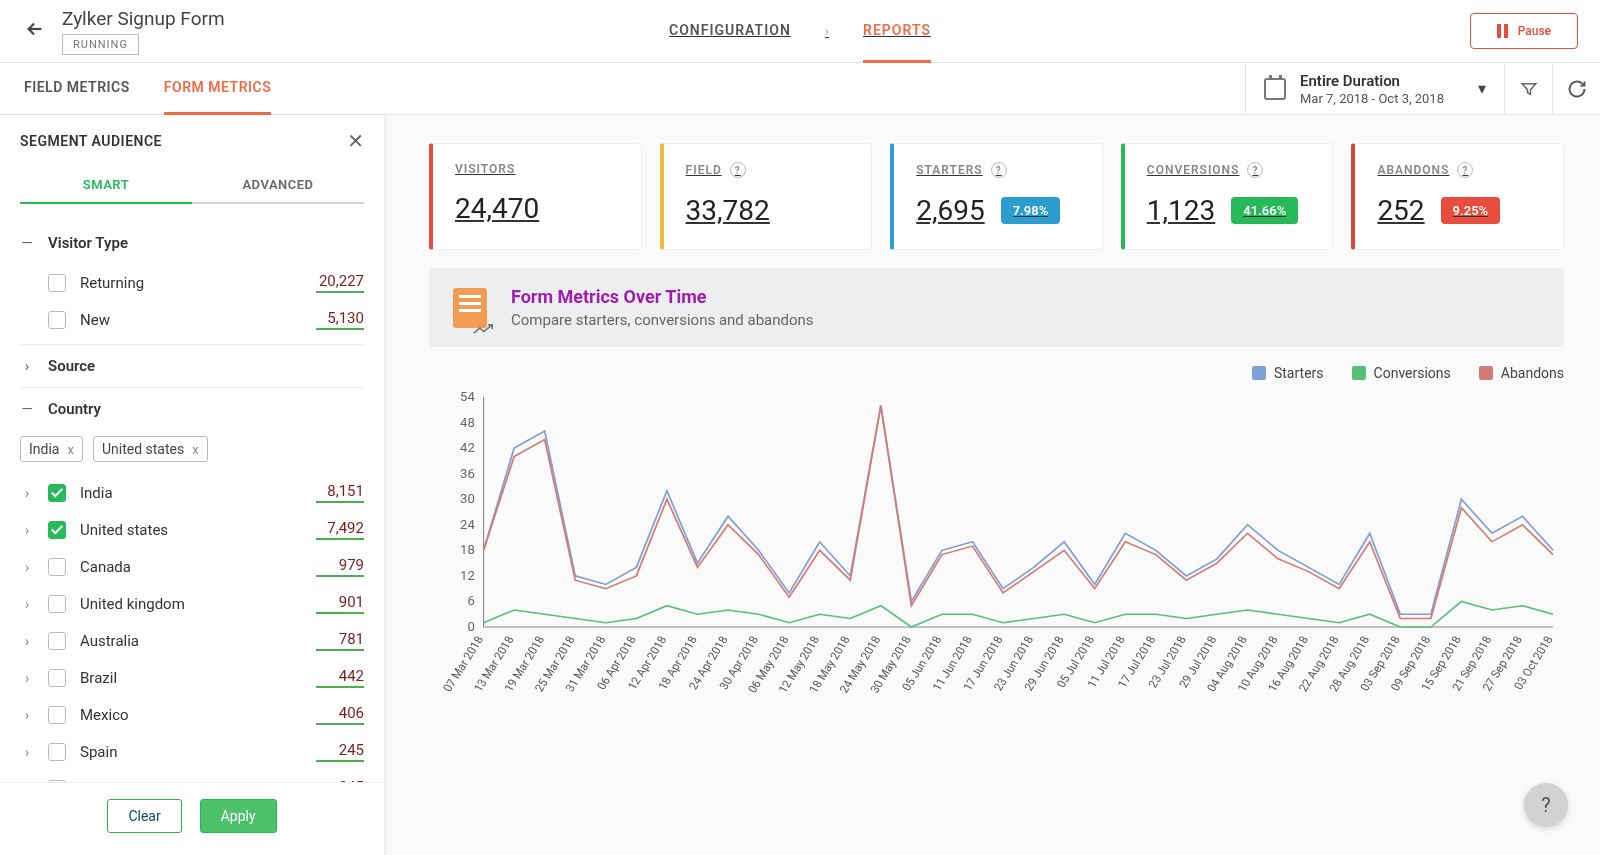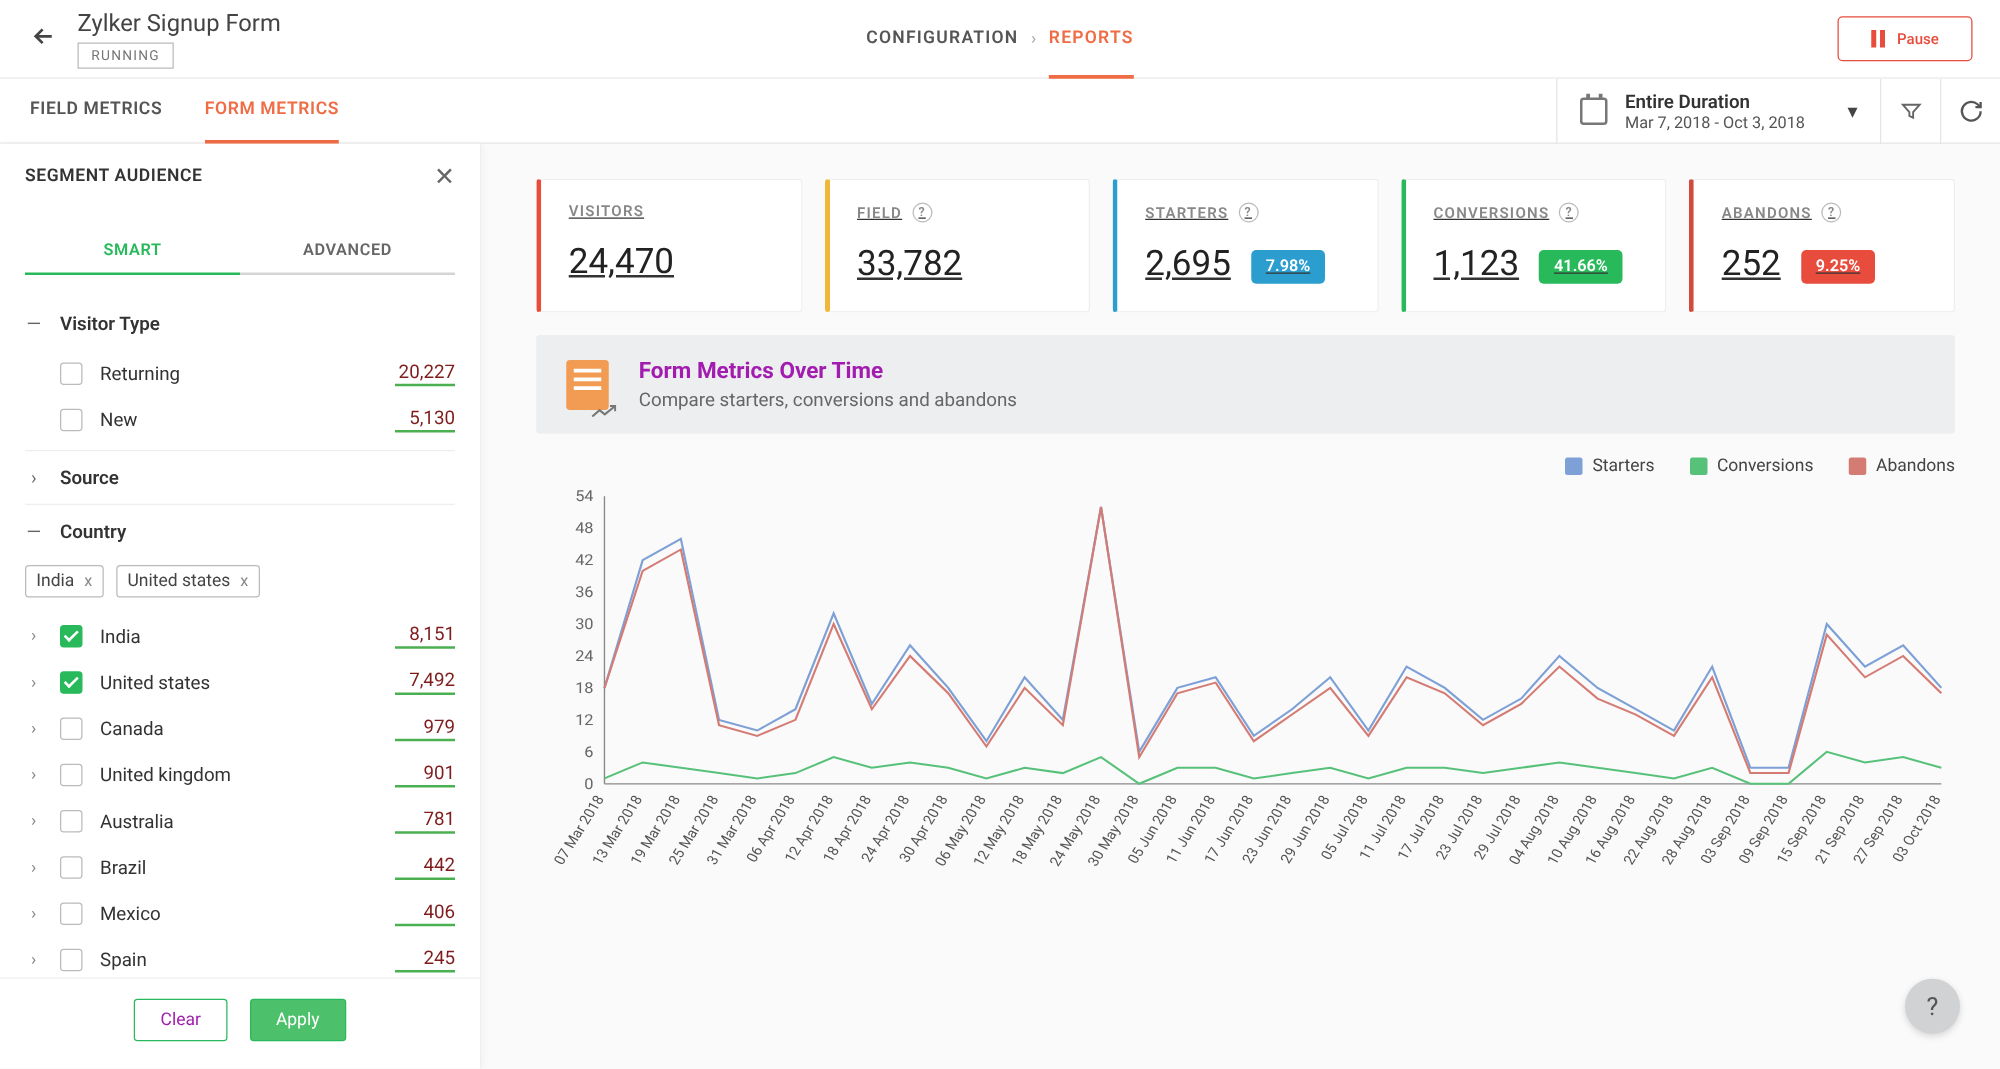--- a/index.html
+++ b/index.html
@@ -4,21 +4,21 @@
 <style>
 * { margin:0; padding:0; box-sizing:border-box; font-family:-apple-system, BlinkMacSystemFont, "Segoe UI", Roboto, sans-serif; }
 body { background:#fafafa; color:#333; width:1600px; height:855px; overflow:hidden; }
 
 
 .topbar { height:63px; display:flex; align-items:center; border-bottom:1px solid #e5e5e5; background:#fff; }
 .back-icon { margin-left:24px; cursor:pointer; }
 .title-block { margin-left:16px; }
 .title { font-size:19px; color:#444; font-weight:400; }
 .status-badge { display:inline-block; font-size:11px; letter-spacing:1px; color:#777; border:1px solid #bbb; padding:3px 10px; margin-top:4px; }
-.top-tabs { position:absolute; left:50%; transform:translateX(-50%); display:flex; gap:24px; height:63px; align-items:center; }
+.top-tabs { position:absolute; left:50%; transform:translateX(-50%); display:flex; gap:48px; height:63px; align-items:center;text-decoration:underline; }
 .top-tab { font-size:14px; letter-spacing:1px; color:#555; font-weight:600; display:flex; align-items:center; height:63px; border-bottom:3px solid transparent; }
 .top-tab.active { color:#ef6c45; border-bottom-color:#ef6c45; }
 .chev-sep { color:#aaa; font-size:14px; margin:0 -14px; }
 .pause-btn { margin-left:auto; margin-right:22px; border:1.5px solid #e74c3c; color:#e74c3c; background:#fff; border-radius:4px; padding:10px 26px; display:flex; align-items:center; gap:10px; font-size:12px; font-weight:500; cursor:pointer; }
 .pause-icon { display:inline-flex; gap:3px; }
 .pause-icon span{ width:4px; height:14px; background:#e74c3c; display:inline-block; }
 
 
 .subbar { height:52px; display:flex; align-items:center; border-bottom:1px solid #e5e5e5; background:#fff; }
 .subtab { font-size:14px; letter-spacing:0.5px; font-weight:600; color:#555; height:52px; display:flex; align-items:center; margin-left:24px; border-bottom:3px solid transparent; }
@@ -30,52 +30,52 @@
 .cal-icon::before { content:""; position:absolute; top:-5px; left:3px; width:3px; height:5px; background:#777; box-shadow:10px 0 #777; }
 .date-text .line1 { font-size:15px; font-weight:600; color:#333; }
 .date-text .line2 { font-size:13px; color:#555; margin-top:1px; }
 .caret-icon { margin-left:20px; color:#444; }
 .icon-cell { border-left:1px solid #e5e5e5; width:48px; display:flex; align-items:center; justify-content:center; cursor:pointer; color:#555; }
 
 
 .main { display:flex; height:calc(100% - 115px); }
 .side { width:385px; background:#fff; border-right:1px solid #eee; display:flex; flex-direction:column; box-shadow:2px 0 6px rgba(0,0,0,0.04); }
 .side-inner { padding:14px 20px 0 20px; flex:1; overflow:hidden; }
-.seg-header { display:flex; align-items:center; justify-content:space-between; margin-bottom:30px; }
+.seg-header { display:flex; align-items:center; justify-content:space-between; margin-bottom:14px; }
 .seg-title { font-size:14px; letter-spacing:0.5px; color:#333; font-weight:600; }
 .close-x { font-size:20px; color:#666; cursor:pointer; }
 .seg-tabs { display:flex; margin-bottom:18px; }
 .seg-tab { flex:1; text-align:center; padding:10px 0; font-size:13px; letter-spacing:0.5px; font-weight:600; color:#666; border-bottom:2px solid #d5d5d5; cursor:pointer; }
 .seg-tab.active { color:#28b95b; border-bottom-color:#28b95b; }
 .facet-hdr { display:flex; align-items:center; gap:14px; padding:12px 0; cursor:pointer; }
 .facet-toggle { width:14px; font-size:15px; color:#666; text-align:center; }
 .facet-label { font-size:15px; font-weight:600; color:#333; }
 .facet-row { display:flex; align-items:center; padding:8px 0 8px 0; }
 .facet-row .expand { width:14px; font-size:14px; color:#888; margin-right:14px; text-align:center; }
 .facet-row .cb { width:18px; height:18px; border:1.5px solid #bbb; border-radius:3px; margin-right:14px; flex-shrink:0; background:#fff; cursor:pointer; position:relative; }
 .facet-row .cb.checked { background:#28b95b; border-color:#28b95b; }
 .facet-row .cb.checked::after { content:""; position:absolute; left:5px; top:1px; width:4px; height:9px; border:solid #fff; border-width:0 2px 2px 0; transform:rotate(45deg); }
 .facet-row .lbl { font-size:15px; color:#333; }
 .facet-row .cnt { margin-left:auto; font-size:15px; color:#7f1d1d; border-bottom:2px solid #4caf50; padding-bottom:1px; min-width:48px; text-align:right; }
 .chips { display:flex; gap:10px; margin:6px 0 12px 0; flex-wrap:wrap; }
 .chip { border:1px solid #bbb; border-radius:3px; padding:4px 8px; font-size:14px; color:#444; display:flex; align-items:center; gap:8px; }
 .chip-x { color:#888; cursor:pointer; font-size:13px; }
 .side-actions { display:flex; justify-content:center; gap:18px; padding:16px 0 22px 0; border-top:1px solid #eee; }
 .btn { padding:8px 20px; border-radius:3px; font-size:14px; cursor:pointer; }
-.btn-clear { border:1px solid #28b95b; color:#a21caf; background:#fff; }
+.btn-clear { border:1px solid #28b95b; color:#0c4a6e; background:#fff; }
 .btn-apply { border:1px solid #28b95b; background:#4cc06a; color:#fff; }
 .faded { color:#bbb; }
 
 
 .content { flex:1; padding:28px 36px 0 44px; overflow:hidden; }
 .cards { display:flex; gap:18px; }
 .stat-card { flex:1; background:#fff; border:1px solid #eee; border-left-width:4px; border-radius:3px; padding:18px 18px 22px 22px;text-decoration:underline; }
 .stat-label { font-size:12px; letter-spacing:1px; color:#888; font-weight:600; display:flex; align-items:center; gap:8px; }
 .help-icon { width:16px; height:16px; border-radius:50%; border:1px solid #bbb; display:inline-flex; align-items:center; justify-content:center; font-size:10px; color:#888; cursor:pointer; }
-.stat-line { display:flex; align-items:flex-end; gap:16px; margin-top:16px; }
+.stat-line { display:flex; align-items:center; gap:16px; margin-top:16px; }
 .stat-value { font-size:28px; font-weight:400; color:#222; }
 .pill { font-size:13px; font-weight:600; padding:6px 12px; border-radius:4px; color:#fff; }
 .c-red { border-left-color:#e74c3c; }
 .c-yellow { border-left-color:#f1b73a; }
 .c-blue { border-left-color:#2b9ecf; }
 .c-green { border-left-color:#28b95b; }
 .c-red2 { border-left-color:#d24a3c; }
 .pill-blue { background:#2b9ecf; }
 .pill-green { background:#28b95b; }
 .pill-red { background:#e74c3c; }

